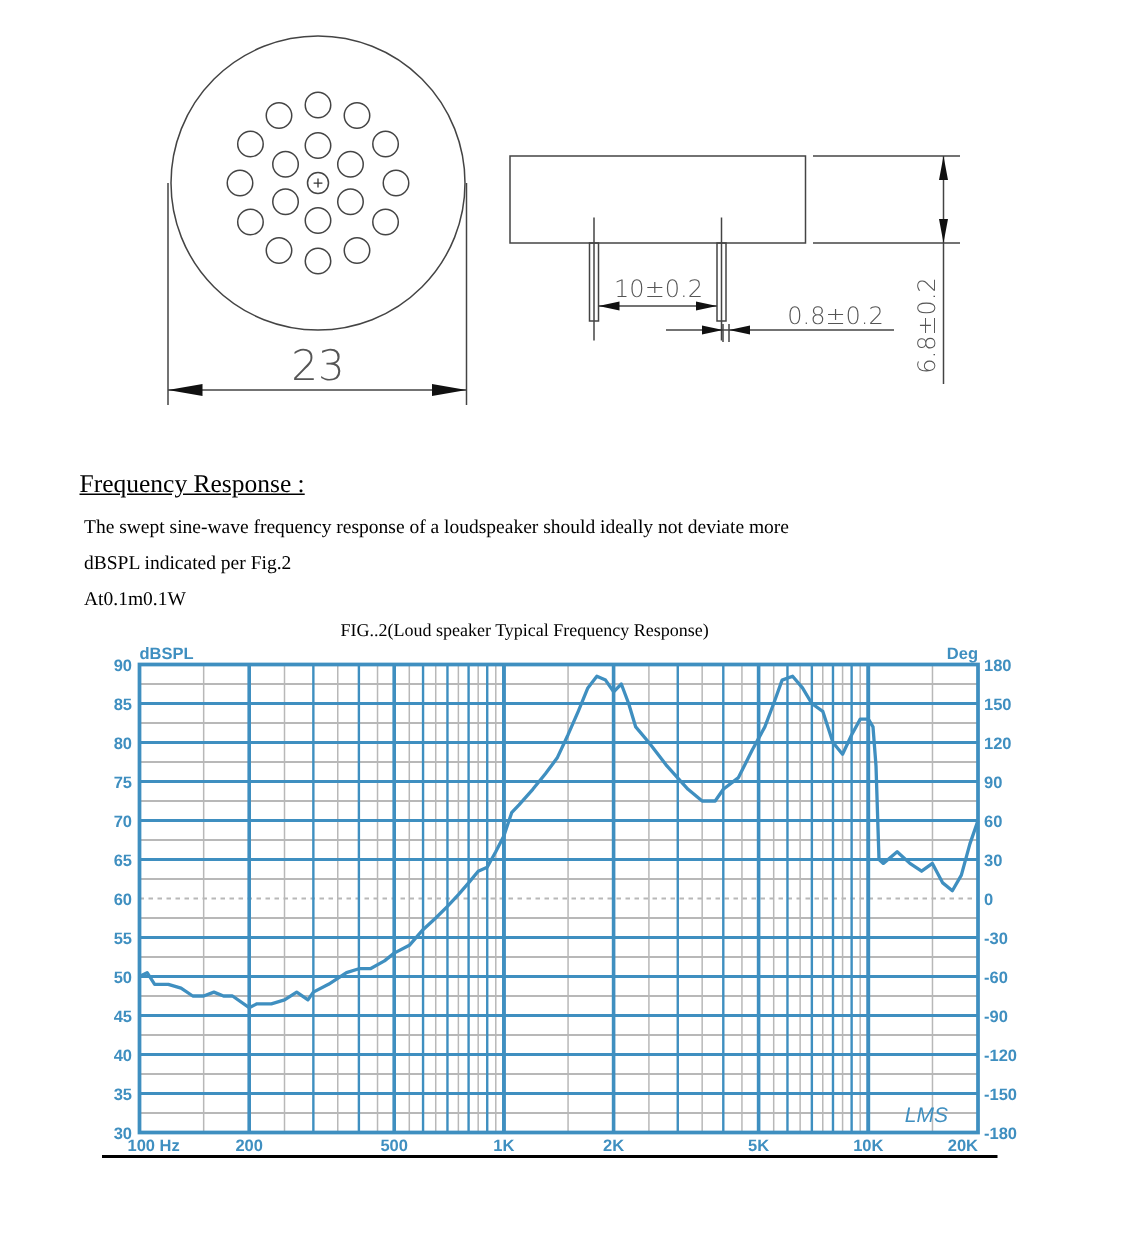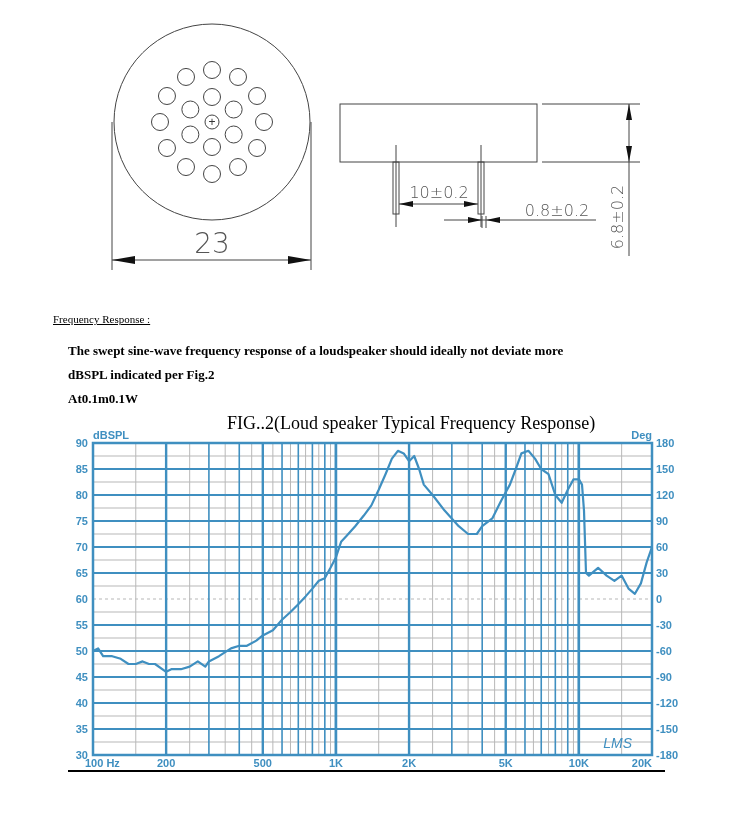--- a/index.html
+++ b/index.html
@@ -1,21 +1,21 @@
 <!DOCTYPE html>
 <html><head>
 <meta charset="utf-8">
 <style>
   html, body { margin:0; padding:0; background:#ffffff; }
   body { width:750px; height:822px; position:relative; overflow:hidden; font-family:"Liberation Serif", serif; color:#000; }
   .abs { position:absolute; }
   .dim-text { font-family:"DejaVu Sans", sans-serif; font-weight:200; fill:#555; }
-  .section-title { left:53px; top:313px; font-size:11px; text-decoration:underline;text-align:right; }
-  .para { left:68px; font-size:13px;font-weight:bold; }
-  .fig-caption { left:227px; top:413px; font-size:18px; }
+  .section-title { left:53px; top:313px; font-size:17px; text-decoration:underline;text-align:right; }
+  .para { left:56px; font-size:13px; }
+  .fig-caption { left:227px; top:413px; font-size:12px; }
   .base-line { left:68px; top:770px; width:597px; height:2px; background:#000; }
   svg text { font-family:"Liberation Sans", sans-serif; }
 </style>
 </head>
 <body>
 
 <svg class="abs" style="left:0;top:0" width="750" height="300">
   <g fill="none" stroke="#444" stroke-width="1">
     <circle cx="212" cy="122" r="98"></circle>
     <g id="holes">

